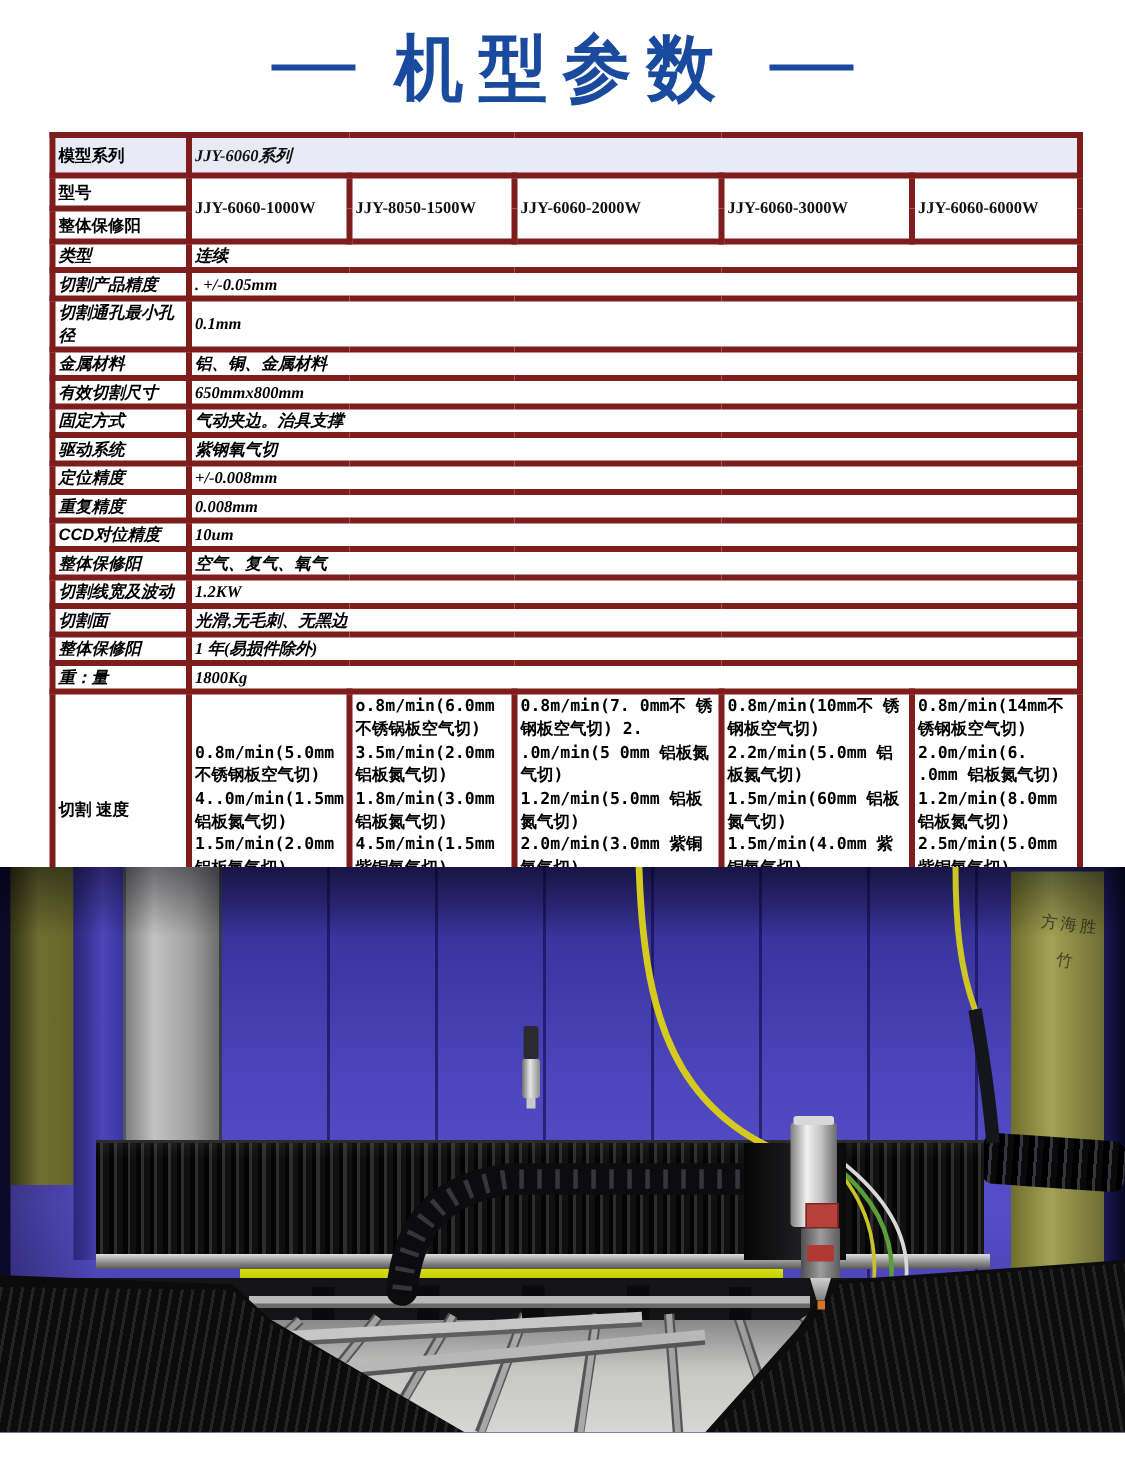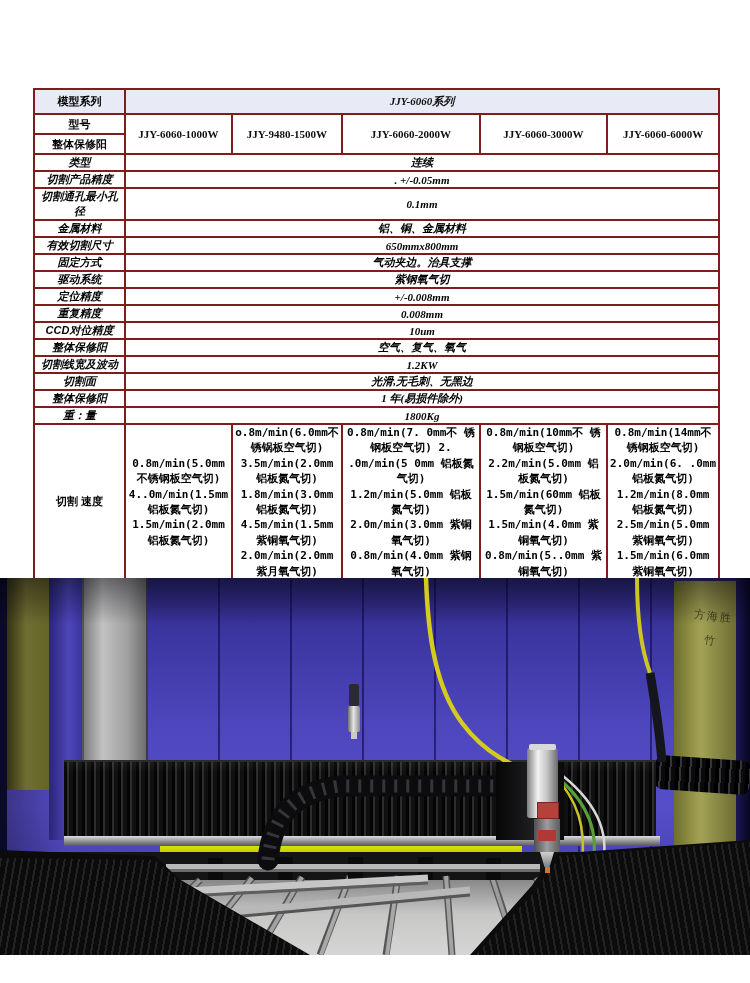--- a/index.html
+++ b/index.html
@@ -9,21 +9,21 @@
   
   .title-wrap{position:absolute;top:10px;left:0;width:750px;height:70px;
               display:flex;align-items:center;justify-content:center;gap:26px;}
   .title-line{width:56px;height:4px;background:#1a4a9e;}
   .page-title{font-size:46px;font-weight:900;color:#1a4a9e;letter-spacing:10px;
               font-family:"Liberation Sans",sans-serif;line-height:1;transform:scaleY(1.05);}
 
   
   table.spec{position:absolute;left:33px;top:88px;width:685px;border-collapse:collapse;
              table-layout:fixed;background:#fff;}
-  table.spec td{border:2px solid #7f1d1d;padding:0 2px;text-align:center;vertical-align:middle;
+  table.spec td{border:4px solid #7f1d1d;padding:0 2px;text-align:left;vertical-align:middle;
                 font-size:11px;overflow:hidden;}
   td.lbl{font-weight:bold;color:#000;font-family:"Liberation Sans",sans-serif;}
   td.val{font-weight:bold;font-family:"Liberation Serif",serif;color:#000;}
   tr.hdr td{background:#e8ebf6;height:23px;}
   td.series-val{font-size:13px;font-weight:bold;font-family:"Liberation Serif",serif;font-style:italic;}
   tr.model-row td{height:18px;}
   td.model{font-family:"Liberation Serif",serif;font-weight:bold;font-size:11px;}
   tr.r td{height:15px;font-style:italic;}
   tr.speed-row td{height:138px;}
   td.speed{font-family:"DejaVu Sans Mono",monospace;font-weight:bold;font-size:9px;
@@ -100,39 +100,44 @@
   .sensor-body{left:348px;top:128px;width:12px;height:26px;border-radius:2px;
         background:linear-gradient(90deg,#6e6e6e,#e6e6e6 45%,#8a8a8a);}
   .sensor-tip{left:351px;top:154px;width:6px;height:7px;background:#c9c9c9;}
   svg.overlay{left:0;top:0;width:750px;height:377px;}
 </style>
 </head>
 <body>
 
 <div class="page">
 
+  <div class="title-wrap">
+    <div class="title-line"></div>
+    <div class="page-title">机型参数</div>
+    <div class="title-line"></div>
+  </div>
 
   <table class="spec">
     <colgroup>
       <col style="width:91px">
         <col style="width:107px">
         <col style="width:110px">
       <col style="width:138px">
         <col style="width:127px">
         <col style="width:112px">
     </colgroup>
     <tbody>
       <tr class="hdr">
         <td class="lbl">模型系列</td>
         <td class="series-val" colspan="5">JJY-6060系列</td>
       </tr>
       <tr class="model-row">
         <td class="lbl">型号</td>
         <td class="model" rowspan="2">JJY-6060-1000W</td>
-        <td class="model" rowspan="2">JJY-9480-1500W</td>
+        <td class="model" rowspan="2">JJY-8050-1500W</td>
         <td class="model" rowspan="2">JJY-6060-2000W</td>
         <td class="model" rowspan="2">JJY-6060-3000W</td>
         <td class="model" rowspan="2">JJY-6060-6000W</td>
       </tr>
       <tr class="model-row">
         <td class="lbl">整体保修阳</td>
       </tr>
 
       <tr class="r">
         <td class="lbl">类型</td>

